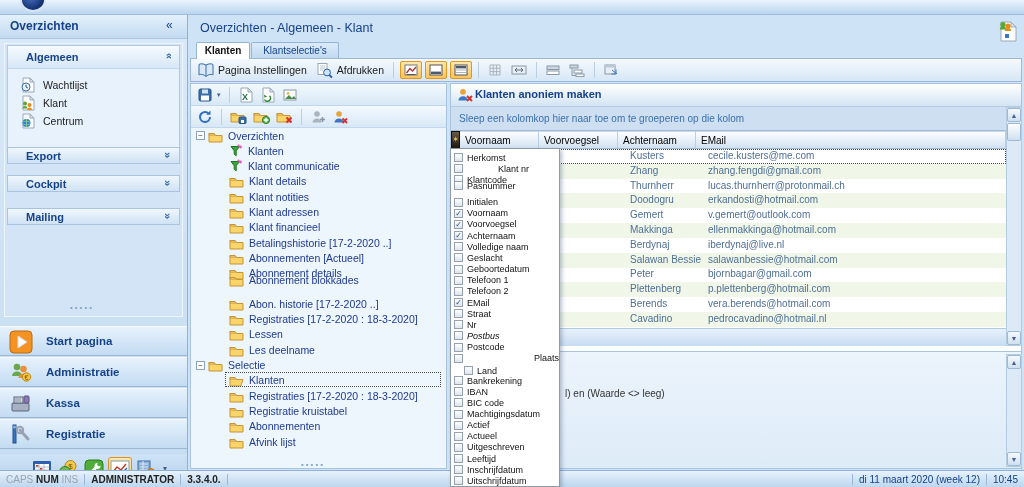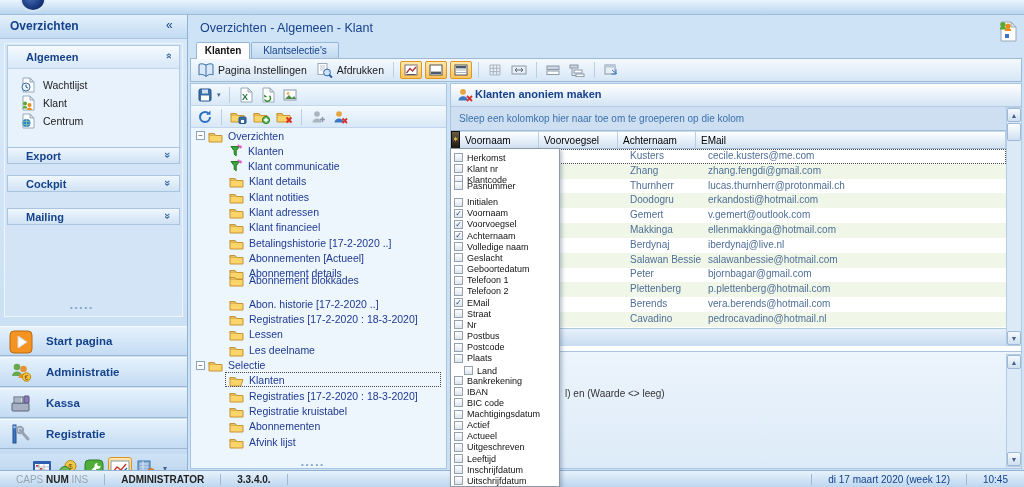--- a/index.html
+++ b/index.html
@@ -27,21 +27,21 @@
   #sb-dots{left:70px;top:288px;letter-spacing:2px;color:#7fa5c8;font-size:8px;}
   .navbtn{position:absolute;left:0;width:187px;height:30px;background:linear-gradient(#e6f2fd,#c3dbf2);border-top:1px solid #f4fafe;border-bottom:1px solid #9cb8d6;cursor:pointer;}
   .navbtn .lbl{position:absolute;left:46px;top:8px;font-size:11.5px;font-weight:bold;color:#15428b;}
   .navbtn .ic{position:absolute;left:9px;top:3px;}
   #quickrow{left:0;top:439px;width:187px;height:29px;background:linear-gradient(#cfe3f6,#b5d1ec);}
   .qico{position:absolute;top:3px;width:24px;height:24px;display:flex;align-items:center;justify-content:center;border-radius:3px;cursor:pointer;}
   .qico.active{background:linear-gradient(#ffe7ae,#fcc466);border:1px solid #dd9320;}
   #quick-caret{left:163px;top:10px;font-size:8px;color:#44618a;}
   
   #statusbar{left:0;top:470px;width:1024px;height:17px;background:linear-gradient(#e7f2fc,#bdd7ef);border-top:1px solid #8fb1d4;display:flex;align-items:center;font-size:10px;}
-  .st-seg{padding:0 16px;height:11px;line-height:11px;border-right:1px solid #9db8d4;}
+  .st-seg{padding:0 6px;height:11px;line-height:11px;border-right:1px solid #9db8d4;}
   .st-dim{color:#98a4b2;}
   .st-on{color:#222;font-weight:bold;}
   #st-spacer{flex:1;border:none;}
   .st-right{border-left:1px solid #9db8d4;border-right:none;color:#15428b;}
   
   #main-title{left:200px;top:21px;font-size:12.5px;font-weight:normal;color:#16418c;}
   #tr-icon{left:995px;top:19px;}
   .tab{position:absolute;top:42px;height:17px;font-size:10px;text-align:center;line-height:16px;cursor:pointer;border:1px solid #95b5d5;border-bottom:none;border-radius:2px 2px 0 0;}
   #tab0{left:196px;width:54px;background:#fff;font-weight:bold;color:#111;z-index:3;}
   #tab1{left:251px;width:88px;background:linear-gradient(#dcebfa,#bfd8f0);color:#15428b;}
@@ -254,21 +254,21 @@
       </div>
     <span class="abs" id="quick-caret">▾</span>
   </div>
 </div>
 
 <div class="abs" id="statusbar">
   <span class="st-seg"><span class="st-dim">CAPS</span> <span class="st-on">NUM</span> <span class="st-dim">INS</span></span>
   <span class="st-seg st-on">ADMINISTRATOR</span>
   <span class="st-seg st-on">3.3.4.0.</span>
   <span class="st-seg" id="st-spacer"></span>
-  <span class="st-seg st-right">di 17 maart 2020 (week 12)</span>
+  <span class="st-seg st-right">di 11 maart 2020 (week 12)</span>
   <span class="st-seg st-right">10:45</span>
 </div>
 
 <div class="abs" id="main-title">Overzichten - Algemeen - Klant</div>
 <span class="abs" id="tr-icon">
     <svg width="24" height="25" viewBox="0 0 24 25">
       <path d="M6 3h10l5 5v14H6z" fill="#fdfdfd" stroke="#98a8b8"></path>
       <path d="M16 3l5 5h-5z" fill="#dde6ee" stroke="#98a8b8"></path>
       <circle cx="8" cy="5.5" r="2.6" fill="#58a832"></circle>
       <path d="M4.8 10.5a3.2 3 0 016.4 0z" fill="#58a832"></path>
@@ -784,21 +784,21 @@
       <div class="sbbtn" style="top:97px;">▼</div>
     </div>
   </div>
 </div>
 
 <div class="abs" id="chooser">
     <div class="chitem" style="top: 3px;">
       <span class="chk"></span>
       <span class="chlbl">Herkomst</span>
     </div>
-    <div class="chitem" style="top: 14.15px;">
+    <div class="chitem" style="top: 14.15px; gap: 31px;">
       <span class="chk"></span>
       <span class="chlbl">Klant nr</span>
     </div>
     <div class="chitem" style="top: 25.3px;">
       <span class="chk"></span>
       <span class="chlbl">Klantcode</span>
     </div>
     <div class="chitem" style="top: 31px;">
       <span class="chk"></span>
       <span class="chlbl">Pasnummer</span>
@@ -844,29 +844,29 @@
       <span class="chlbl">EMail</span>
     </div>
     <div class="chitem" style="top: 159.1px;">
       <span class="chk"></span>
       <span class="chlbl">Straat</span>
     </div>
     <div class="chitem" style="top: 170.25px;">
       <span class="chk"></span>
       <span class="chlbl">Nr</span>
     </div>
-    <div class="chitem" style="top: 181.4px;">
+    <div class="chitem" style="top: 181.4px; font-style: italic;">
       <span class="chk"></span>
       <span class="chlbl">Postbus</span>
     </div>
     <div class="chitem" style="top: 192.55px;">
       <span class="chk"></span>
       <span class="chlbl">Postcode</span>
     </div>
-    <div class="chitem" style="top: 203.7px;">
+    <div class="chitem" style="top: 203.7px; justify-content: space-between;">
       <span class="chk"></span>
       <span class="chlbl">Plaats</span>
     </div>
     <div class="chitem" style="top: 216px; margin-left: 10px;">
       <span class="chk"></span>
       <span class="chlbl">Land</span>
     </div>
     <div class="chitem" style="top: 226px;">
       <span class="chk"></span>
       <span class="chlbl">Bankrekening</span>

